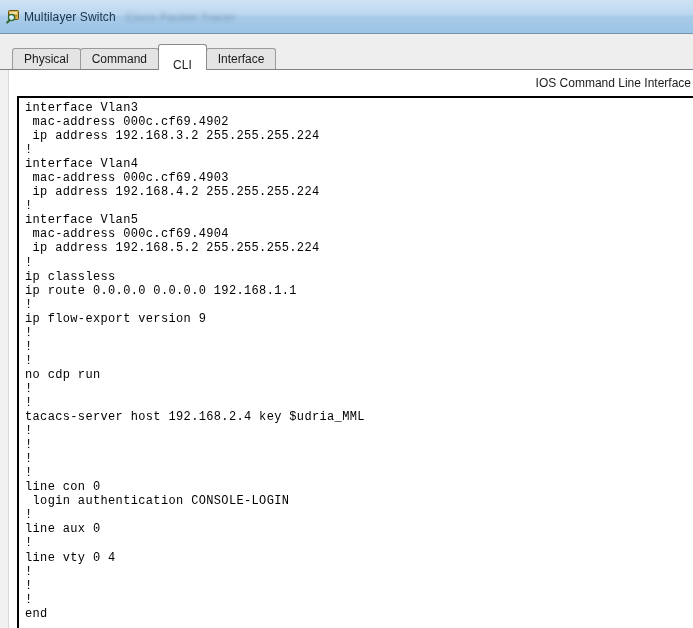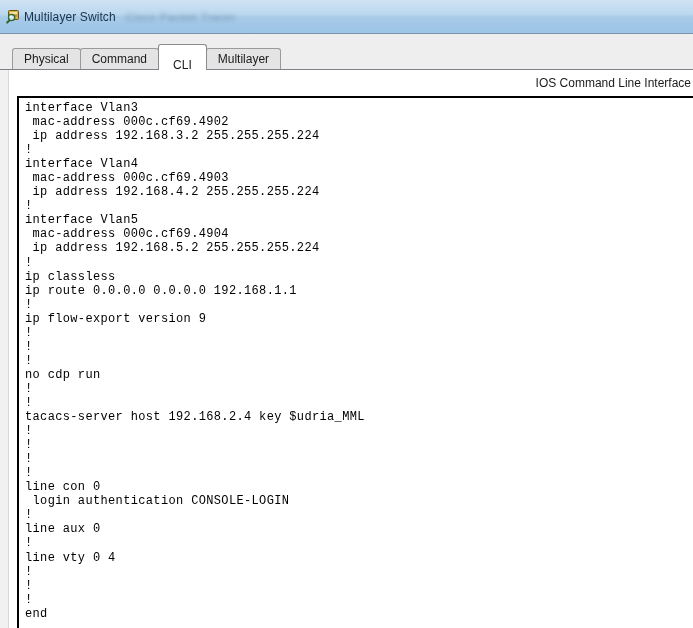--- a/index.html
+++ b/index.html
@@ -185,21 +185,21 @@
     </span>
     <span class="title-text">Multilayer Switch</span>
     <span class="title-ghost">Cisco Packet Tracer</span>
   </div>
 
   <div class="tabstrip-area">
     <div class="tabstrip">
       <div class="tab">Physical</div>
       <div class="tab">Command</div>
       <div class="tab active">CLI</div>
-      <div class="tab">Multilayer</div>
+      <div class="tab">Interface</div>
     </div>
     <div class="tabstrip-underline"></div>
   </div>
 
   <div class="content-area">
     <div class="left-rail"></div>
 
     <div class="panel-label">IOS Command Line Interface</div>
 
     <div class="console">

